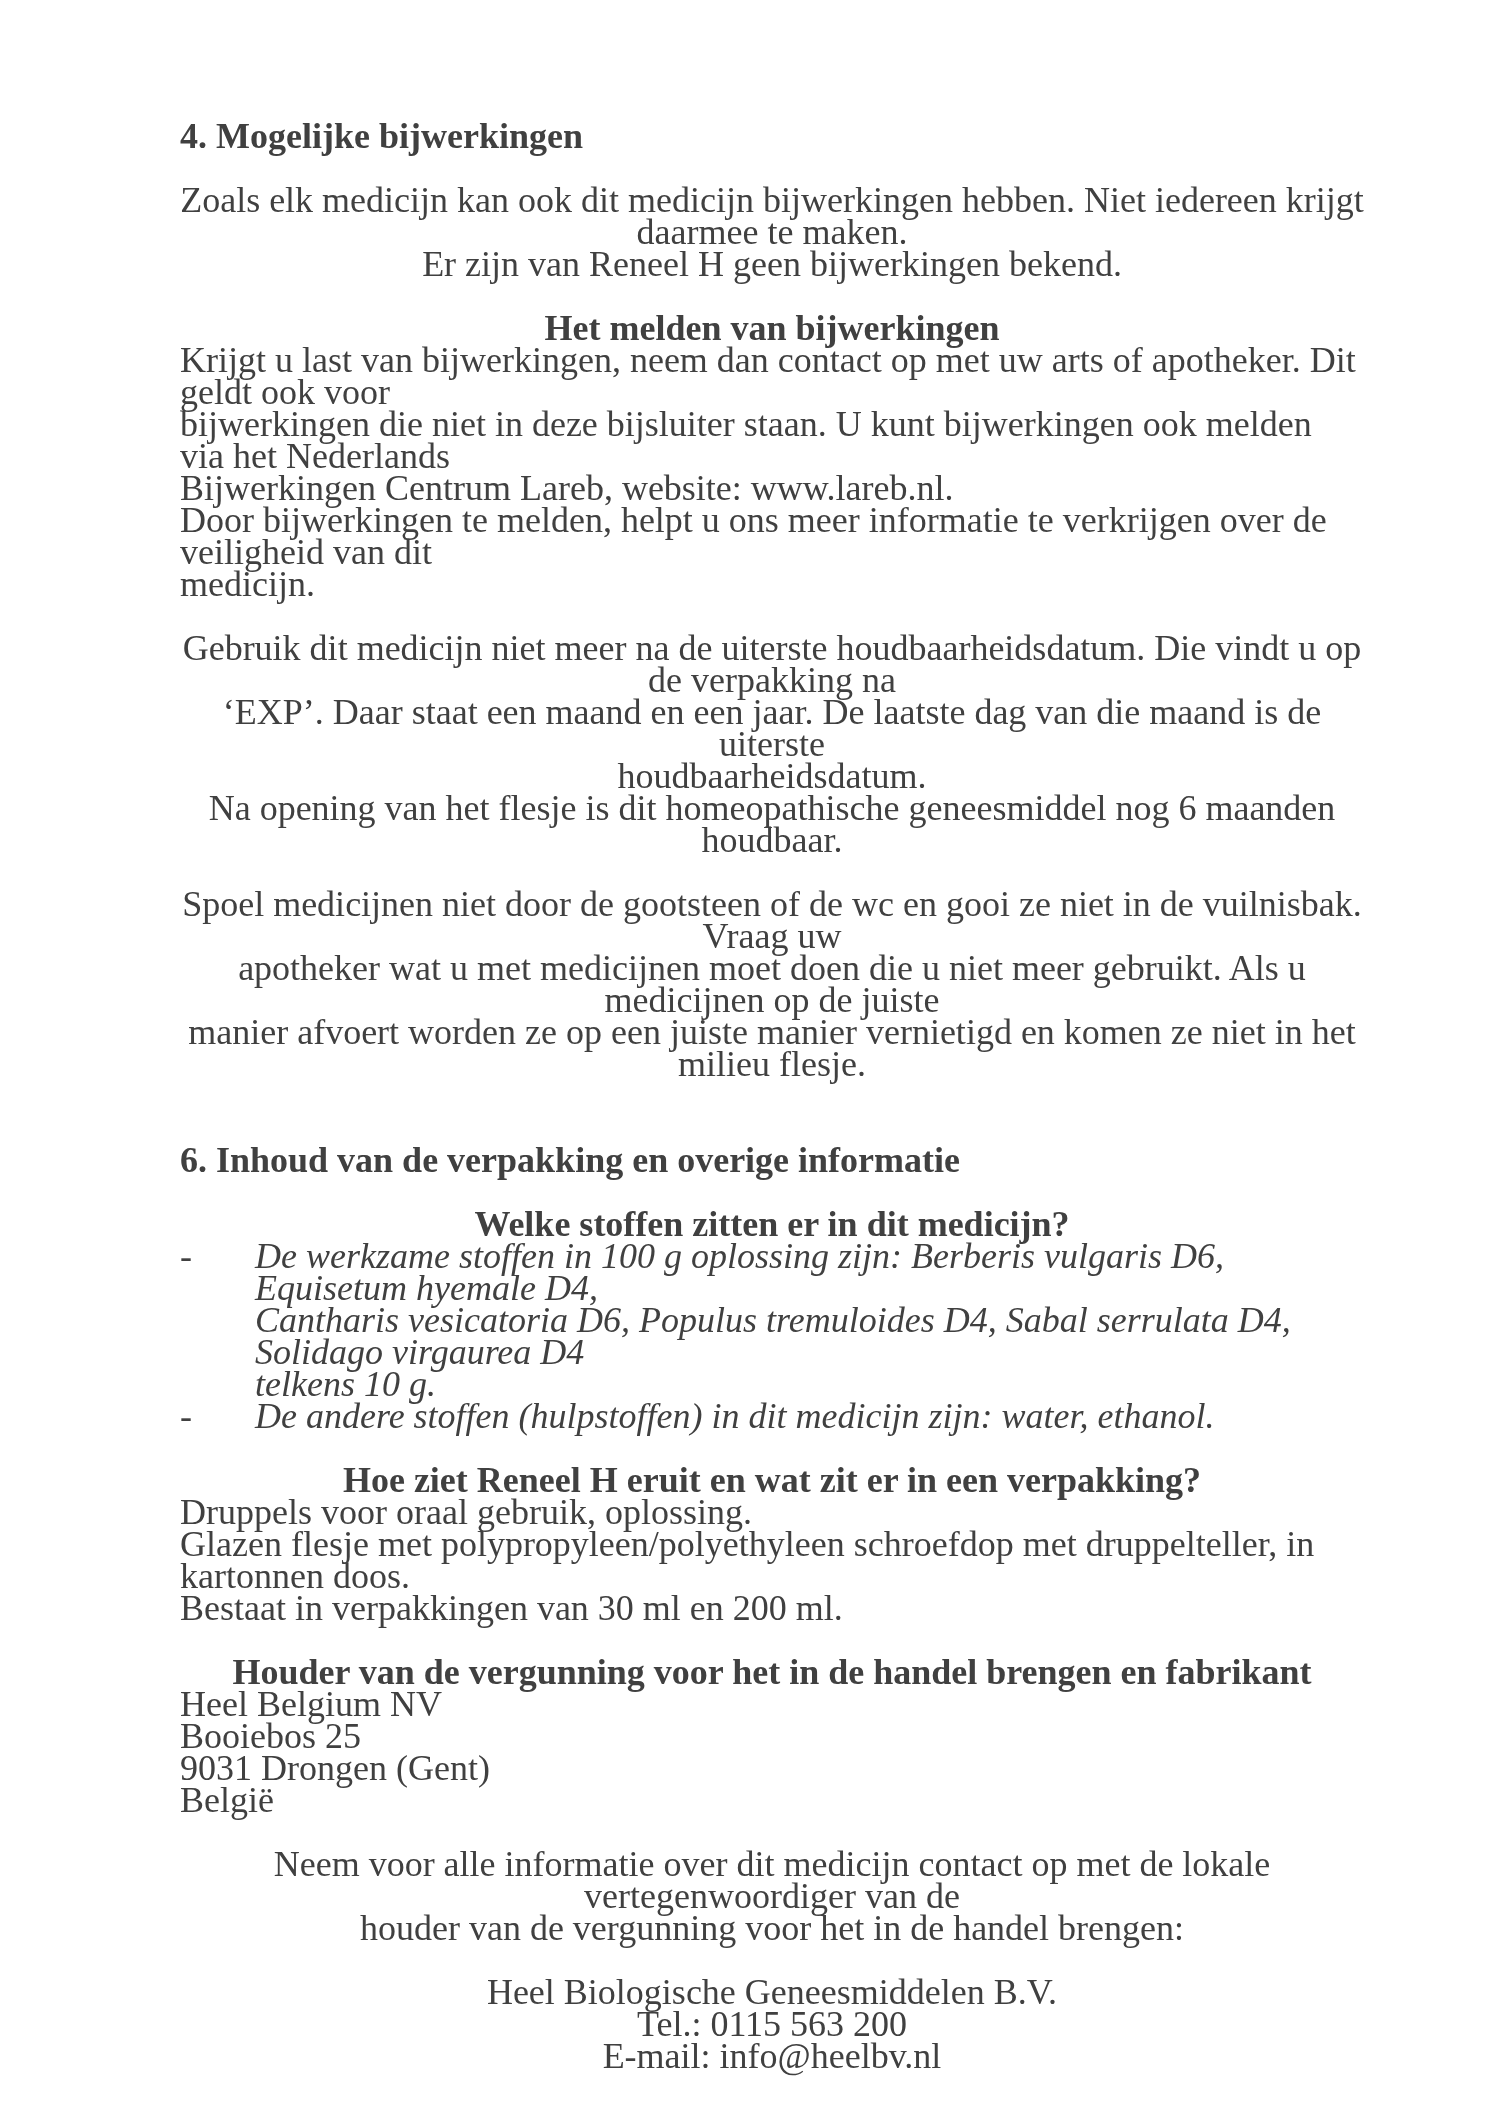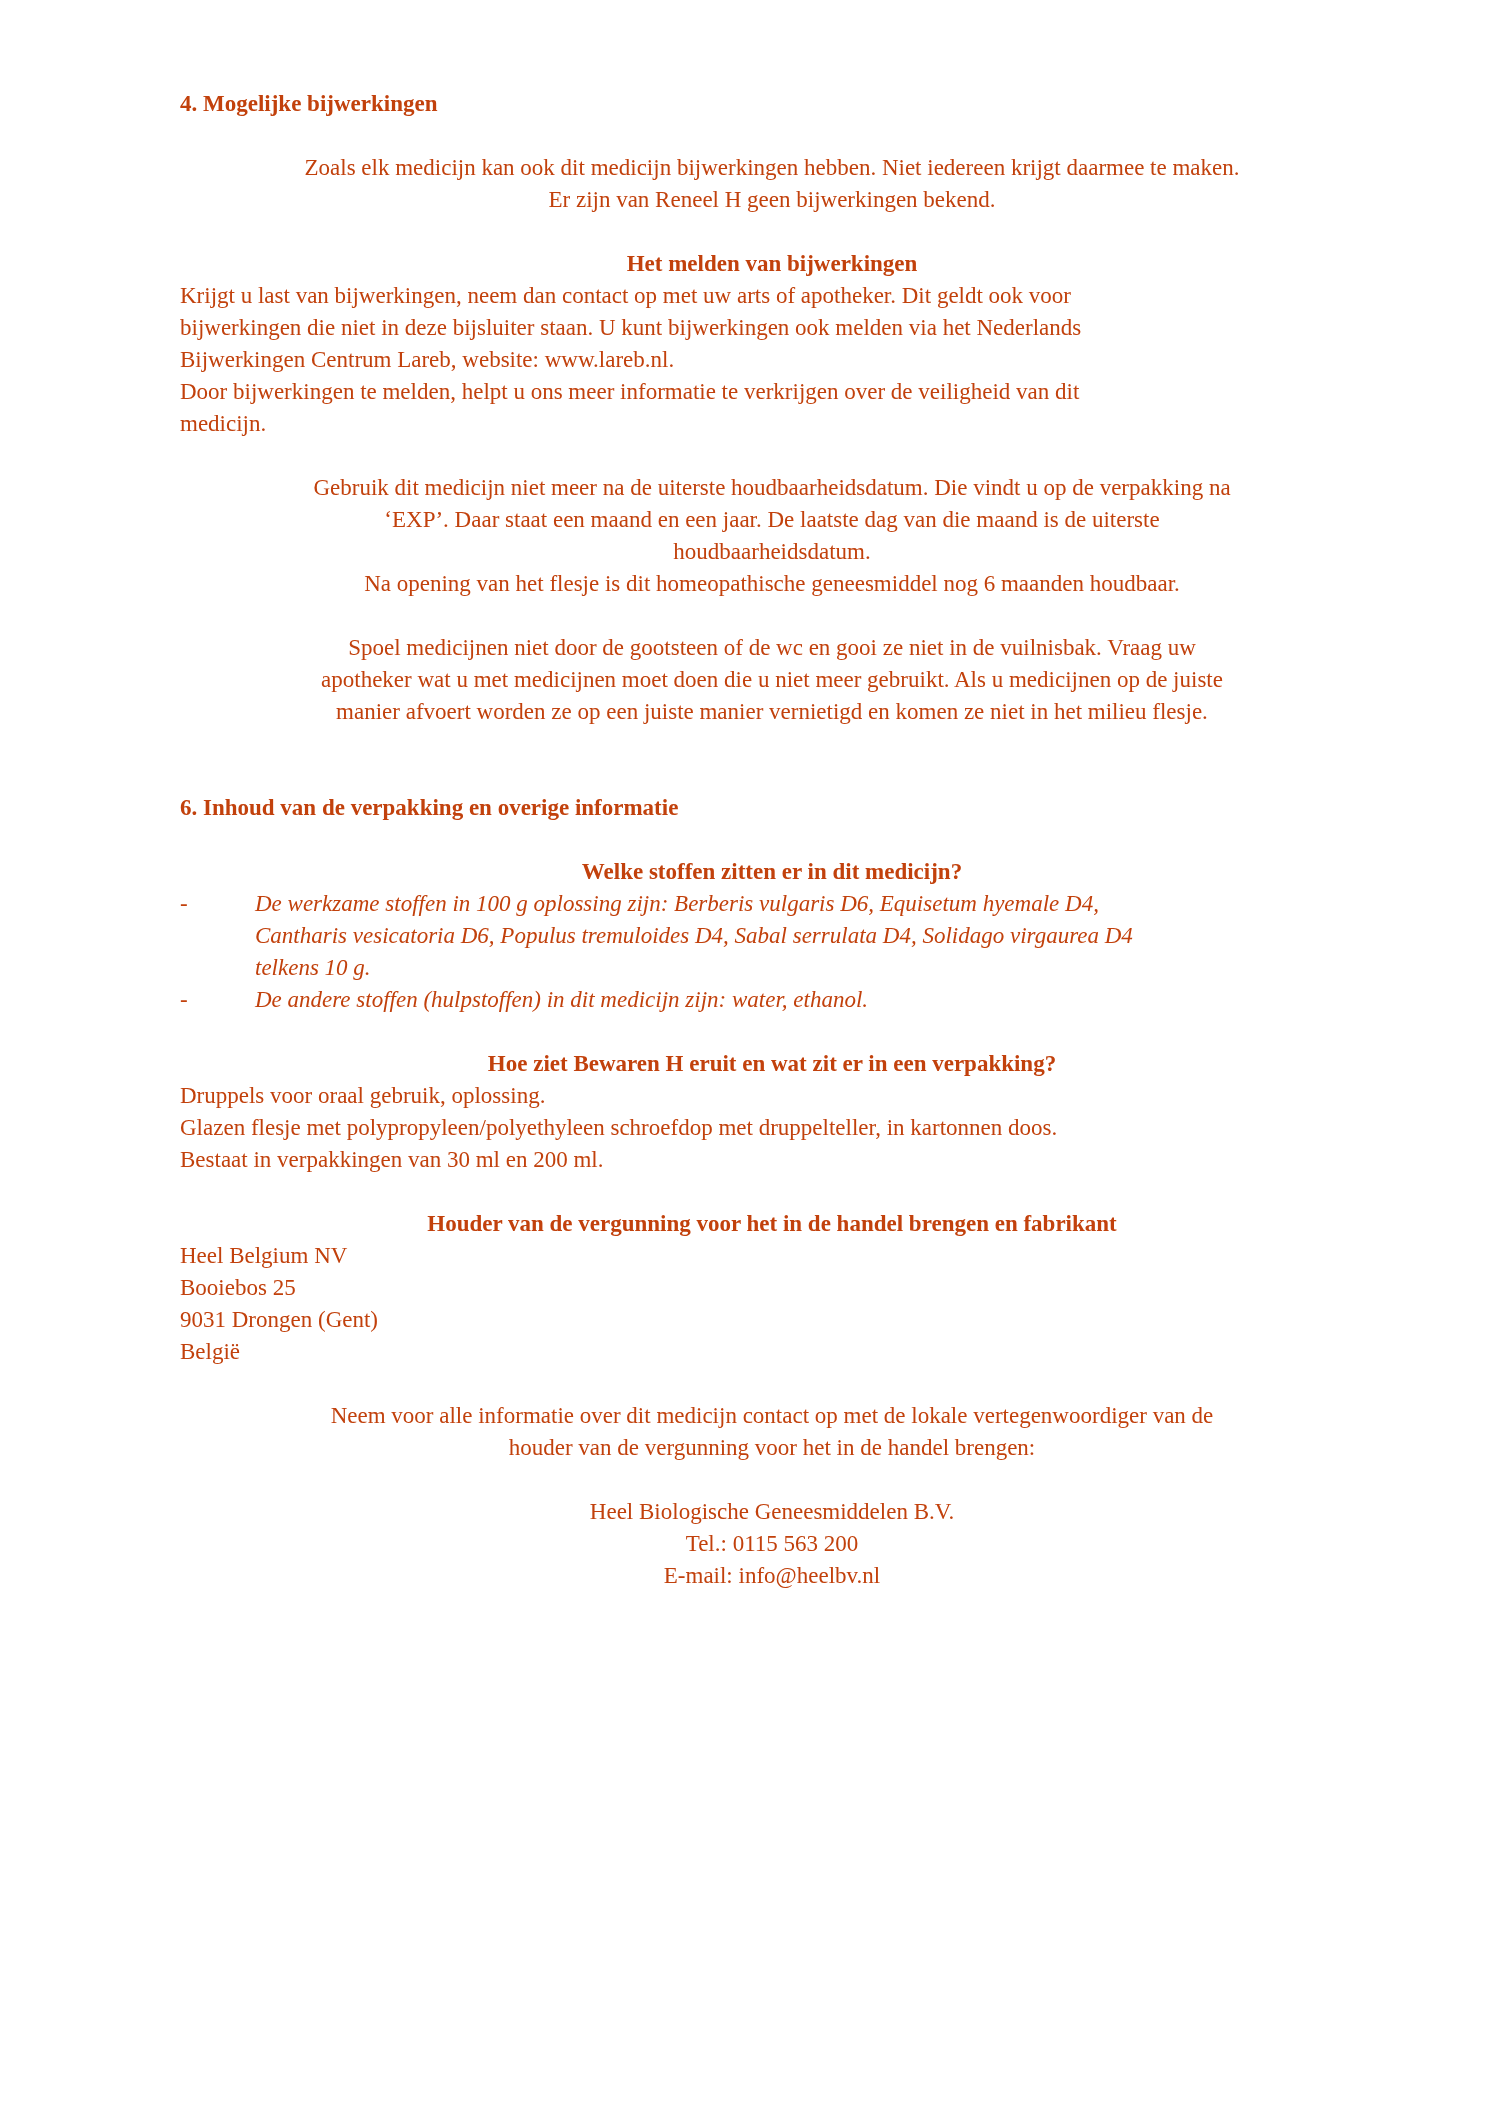--- a/index.html
+++ b/index.html
@@ -6,25 +6,25 @@
     margin: 0;
     padding: 0;
     background: #ffffff;
   }
   .page {
     position: relative;
     width: 1494px;
     height: 2112px;
     box-sizing: border-box;
     background: #ffffff;
-    color: #c2410c;
+    color: #404040;
     font-family: "Liberation Serif", "DejaVu Serif", serif;
-    font-size: 23px;
+    font-size: 36px;
     line-height: 32px;
-    padding: 88px 130px 0 180px;
+    padding: 120px 130px 0 180px;
     overflow: hidden;
   }
   .block { white-space: pre-line; }
   .bold { font-weight: bold; }
   .gap1 { margin-top: 32px; text-align: center; }  
   .gap2 { margin-top: 64px; }  
   .list-item { display: flex; }
   .list-item .marker { flex: 0 0 75px; }
   .list-item .item-text { flex: 1 1 auto; white-space: pre-line; font-style: italic; }
 </style>
@@ -68,21 +68,21 @@
       <div class="item-text">De werkzame stoffen in 100 g oplossing zijn: Berberis vulgaris D6, Equisetum hyemale D4,
 Cantharis vesicatoria D6, Populus tremuloides D4, Sabal serrulata D4, Solidago virgaurea D4
 telkens 10 g.</div>
     </div>
     <div class="list-item">
       <div class="marker">-</div>
       <div class="item-text">De andere stoffen (hulpstoffen) in dit medicijn zijn: water, ethanol.</div>
     </div>
   </div>
 
-  <div class="block bold gap1">Hoe ziet Bewaren H eruit en wat zit er in een verpakking?</div>
+  <div class="block bold gap1">Hoe ziet Reneel H eruit en wat zit er in een verpakking?</div>
 
   <div class="block">Druppels voor oraal gebruik, oplossing.
 Glazen flesje met polypropyleen/polyethyleen schroefdop met druppelteller, in kartonnen doos.
 Bestaat in verpakkingen van 30 ml en 200 ml.</div>
 
   <div class="block bold gap1">Houder van de vergunning voor het in de handel brengen en fabrikant</div>
 
   <div class="block">Heel Belgium NV
 Booiebos 25
 9031 Drongen (Gent)

